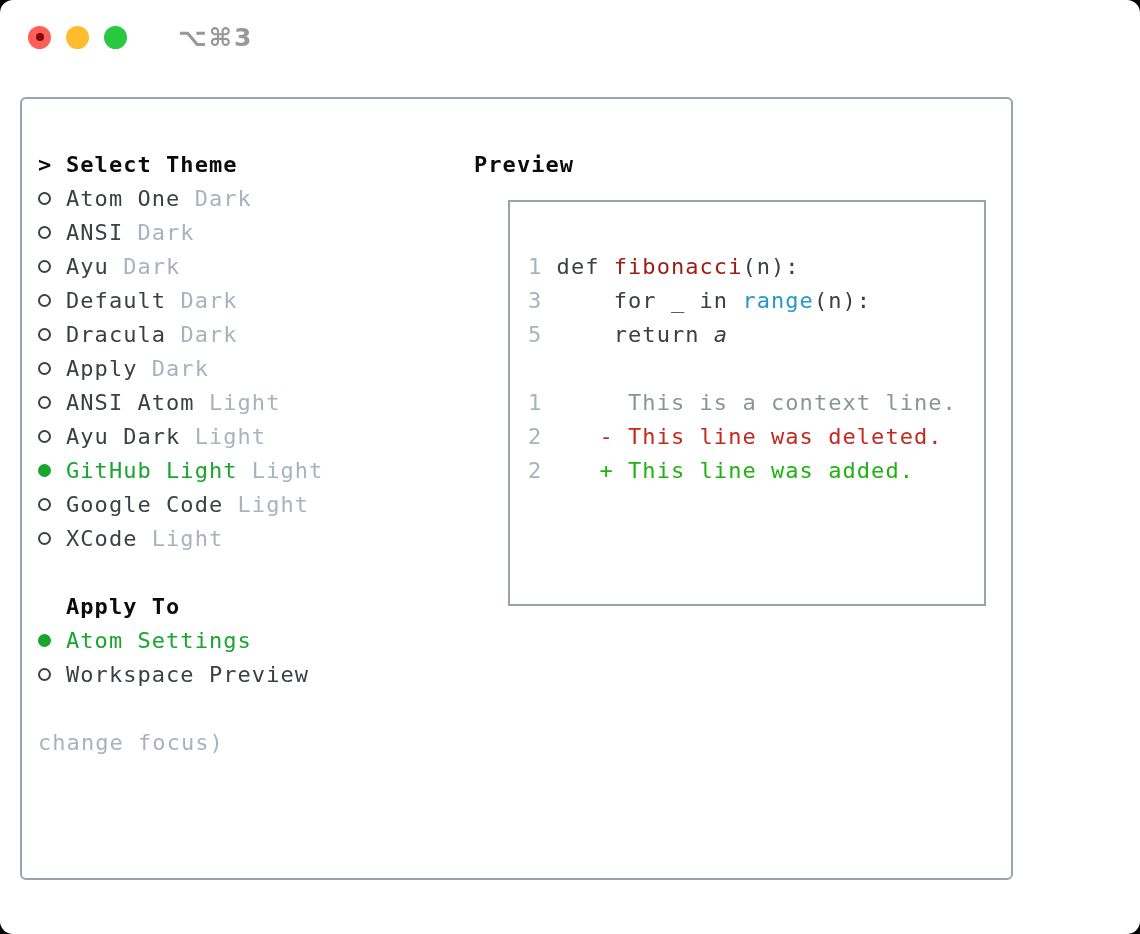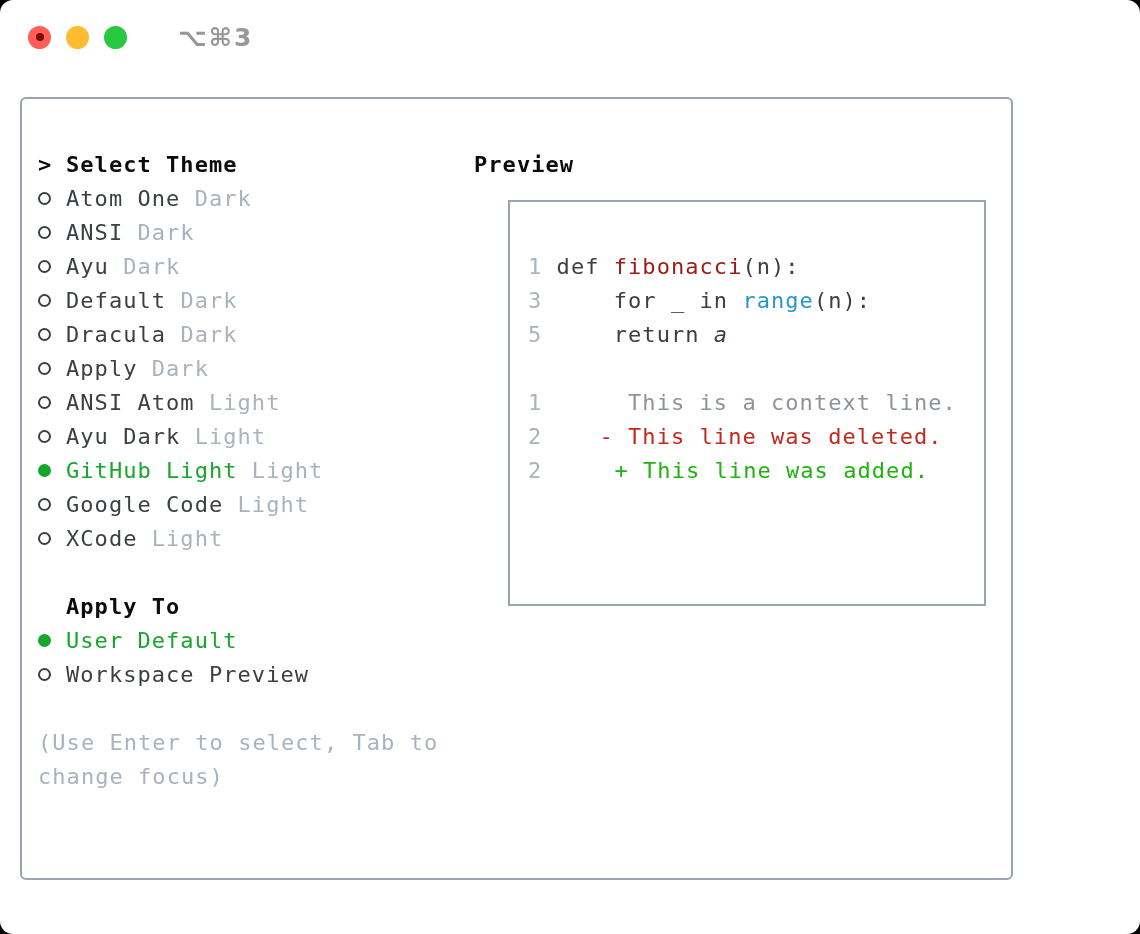--- a/index.html
+++ b/index.html
@@ -70,21 +70,21 @@
     padding:48px 0 0 18px;
   }
   .seg-ln   { color:var(--muted); }
   .seg-code { color:var(--text); }
   .seg-fn   { color:var(--func); }
   .seg-num  { color:var(--number); }
   .seg-bi   { color:var(--builtin); }
   .seg-var  { color:var(--text); font-style:italic; }
   .seg-ctx  { color:var(--context); }
   .seg-del  { color:var(--deleted); }
-  .seg-add  { color:var(--added);margin-left:15px; }
+  .seg-add  { color:var(--added); }
 </style>
 </head>
 <body>
 
 <div class="window">
 
   <div class="titlebar">
     <span class="light light-close"></span>
     <span class="light light-min"></span>
     <span class="light light-zoom"></span>
@@ -104,25 +104,24 @@
           <div class="row"><span class="bullet"></span><span class="label">Apply</span> <span class="tag">Dark</span></div>
           <div class="row"><span class="bullet"></span><span class="label">ANSI Atom</span> <span class="tag">Light</span></div>
           <div class="row"><span class="bullet"></span><span class="label">Ayu Dark</span> <span class="tag">Light</span></div>
           <div class="row"><span class="bullet on"></span><span class="label sel">GitHub Light</span> <span class="tag">Light</span></div>
           <div class="row"><span class="bullet"></span><span class="label">Google Code</span> <span class="tag">Light</span></div>
           <div class="row"><span class="bullet"></span><span class="label">XCode</span> <span class="tag">Light</span></div>
         </div>
       <div class="row blank"></div>
       <div class="row header"><span class="marker"></span><span>Apply To</span></div>
       <div id="apply-list">
-          <div class="row"><span class="bullet on"></span><span class="label sel">User Default</span></div>
+          <div class="row"><span class="bullet on"></span><span class="label sel">Atom Settings</span></div>
           <div class="row"><span class="bullet"></span><span class="label">Workspace Preview</span></div>
         </div>
       <div class="row blank"></div>
-      <div class="row help">(Use Enter to select, Tab to</div>
       <div class="row help">change focus)</div>
     </div>
 
     <div class="preview-header tui">Preview</div>
 
     <div class="preview-box tui">
       <div id="code-lines">
           <div class="row"><span class="seg-ln">1 </span><span class="seg-code">def </span><span class="seg-fn">fibonacci</span><span class="seg-code">(n):</span></div>
           <div class="row"><span class="seg-ln">3 </span><span class="seg-code">    for _ in </span><span class="seg-bi">range</span><span class="seg-code">(n):</span></div>
           <div class="row"><span class="seg-ln">5 </span><span class="seg-code">    return </span><span class="seg-var">a</span></div>

